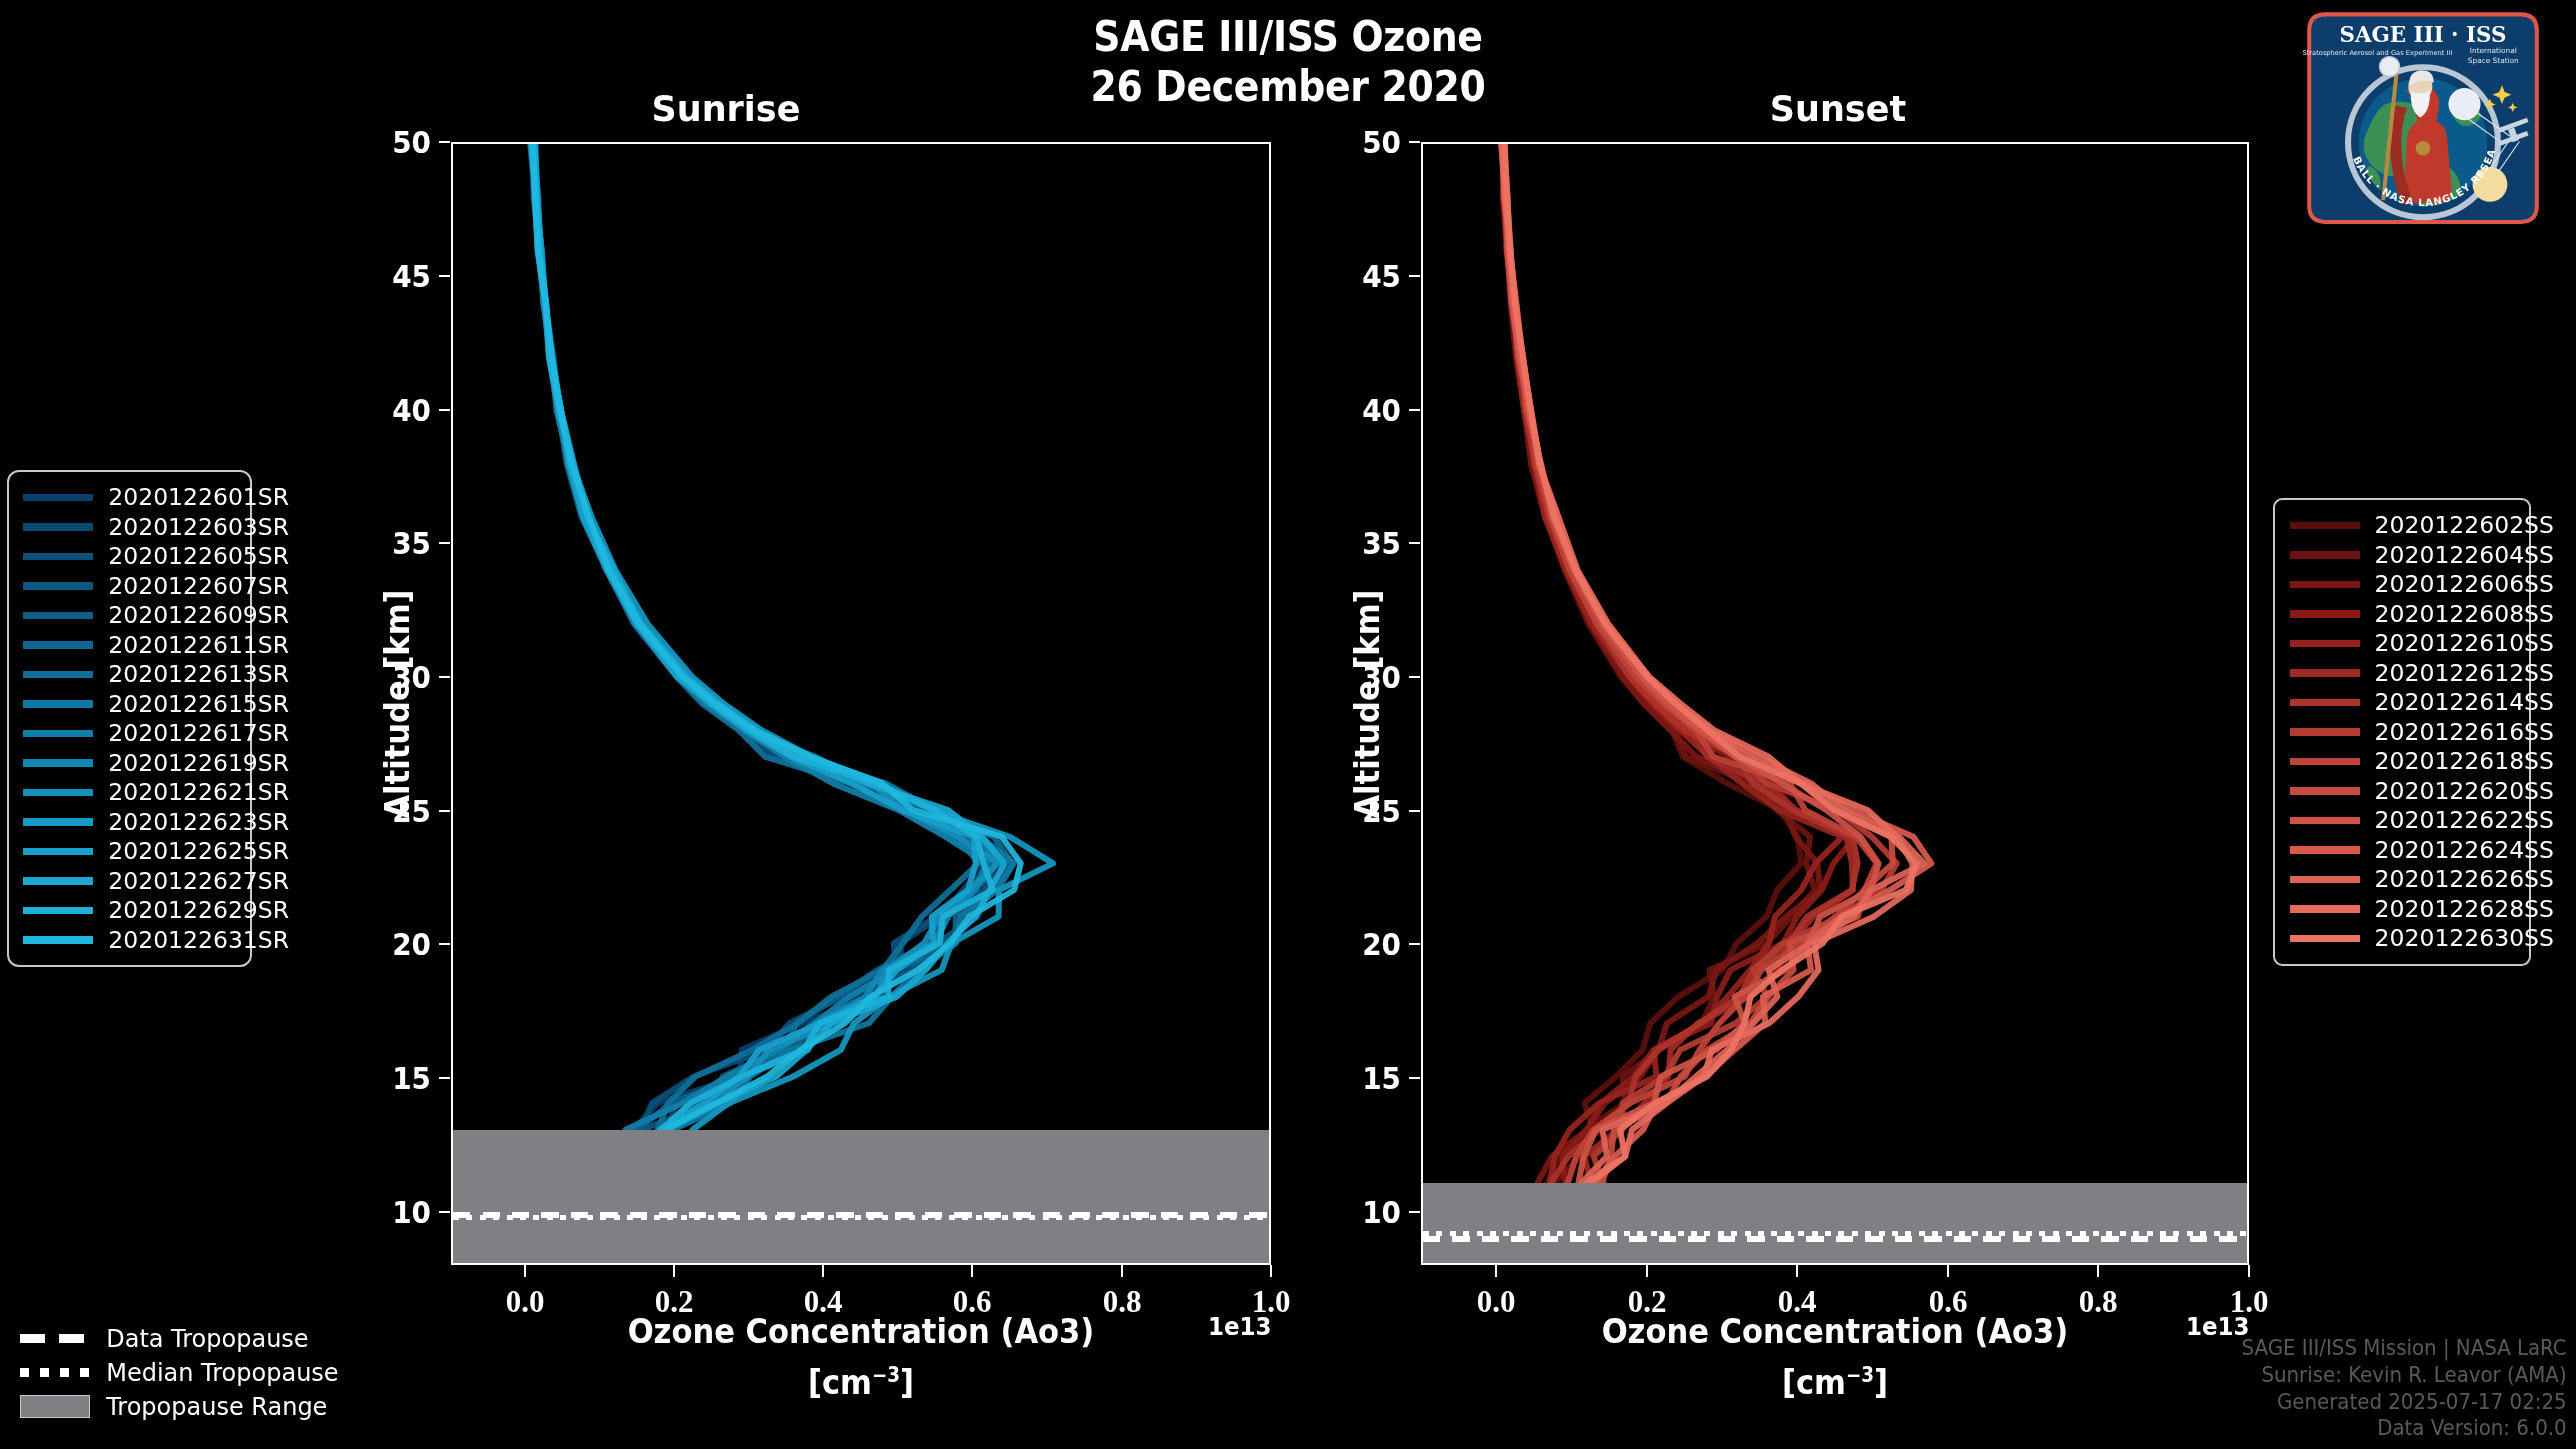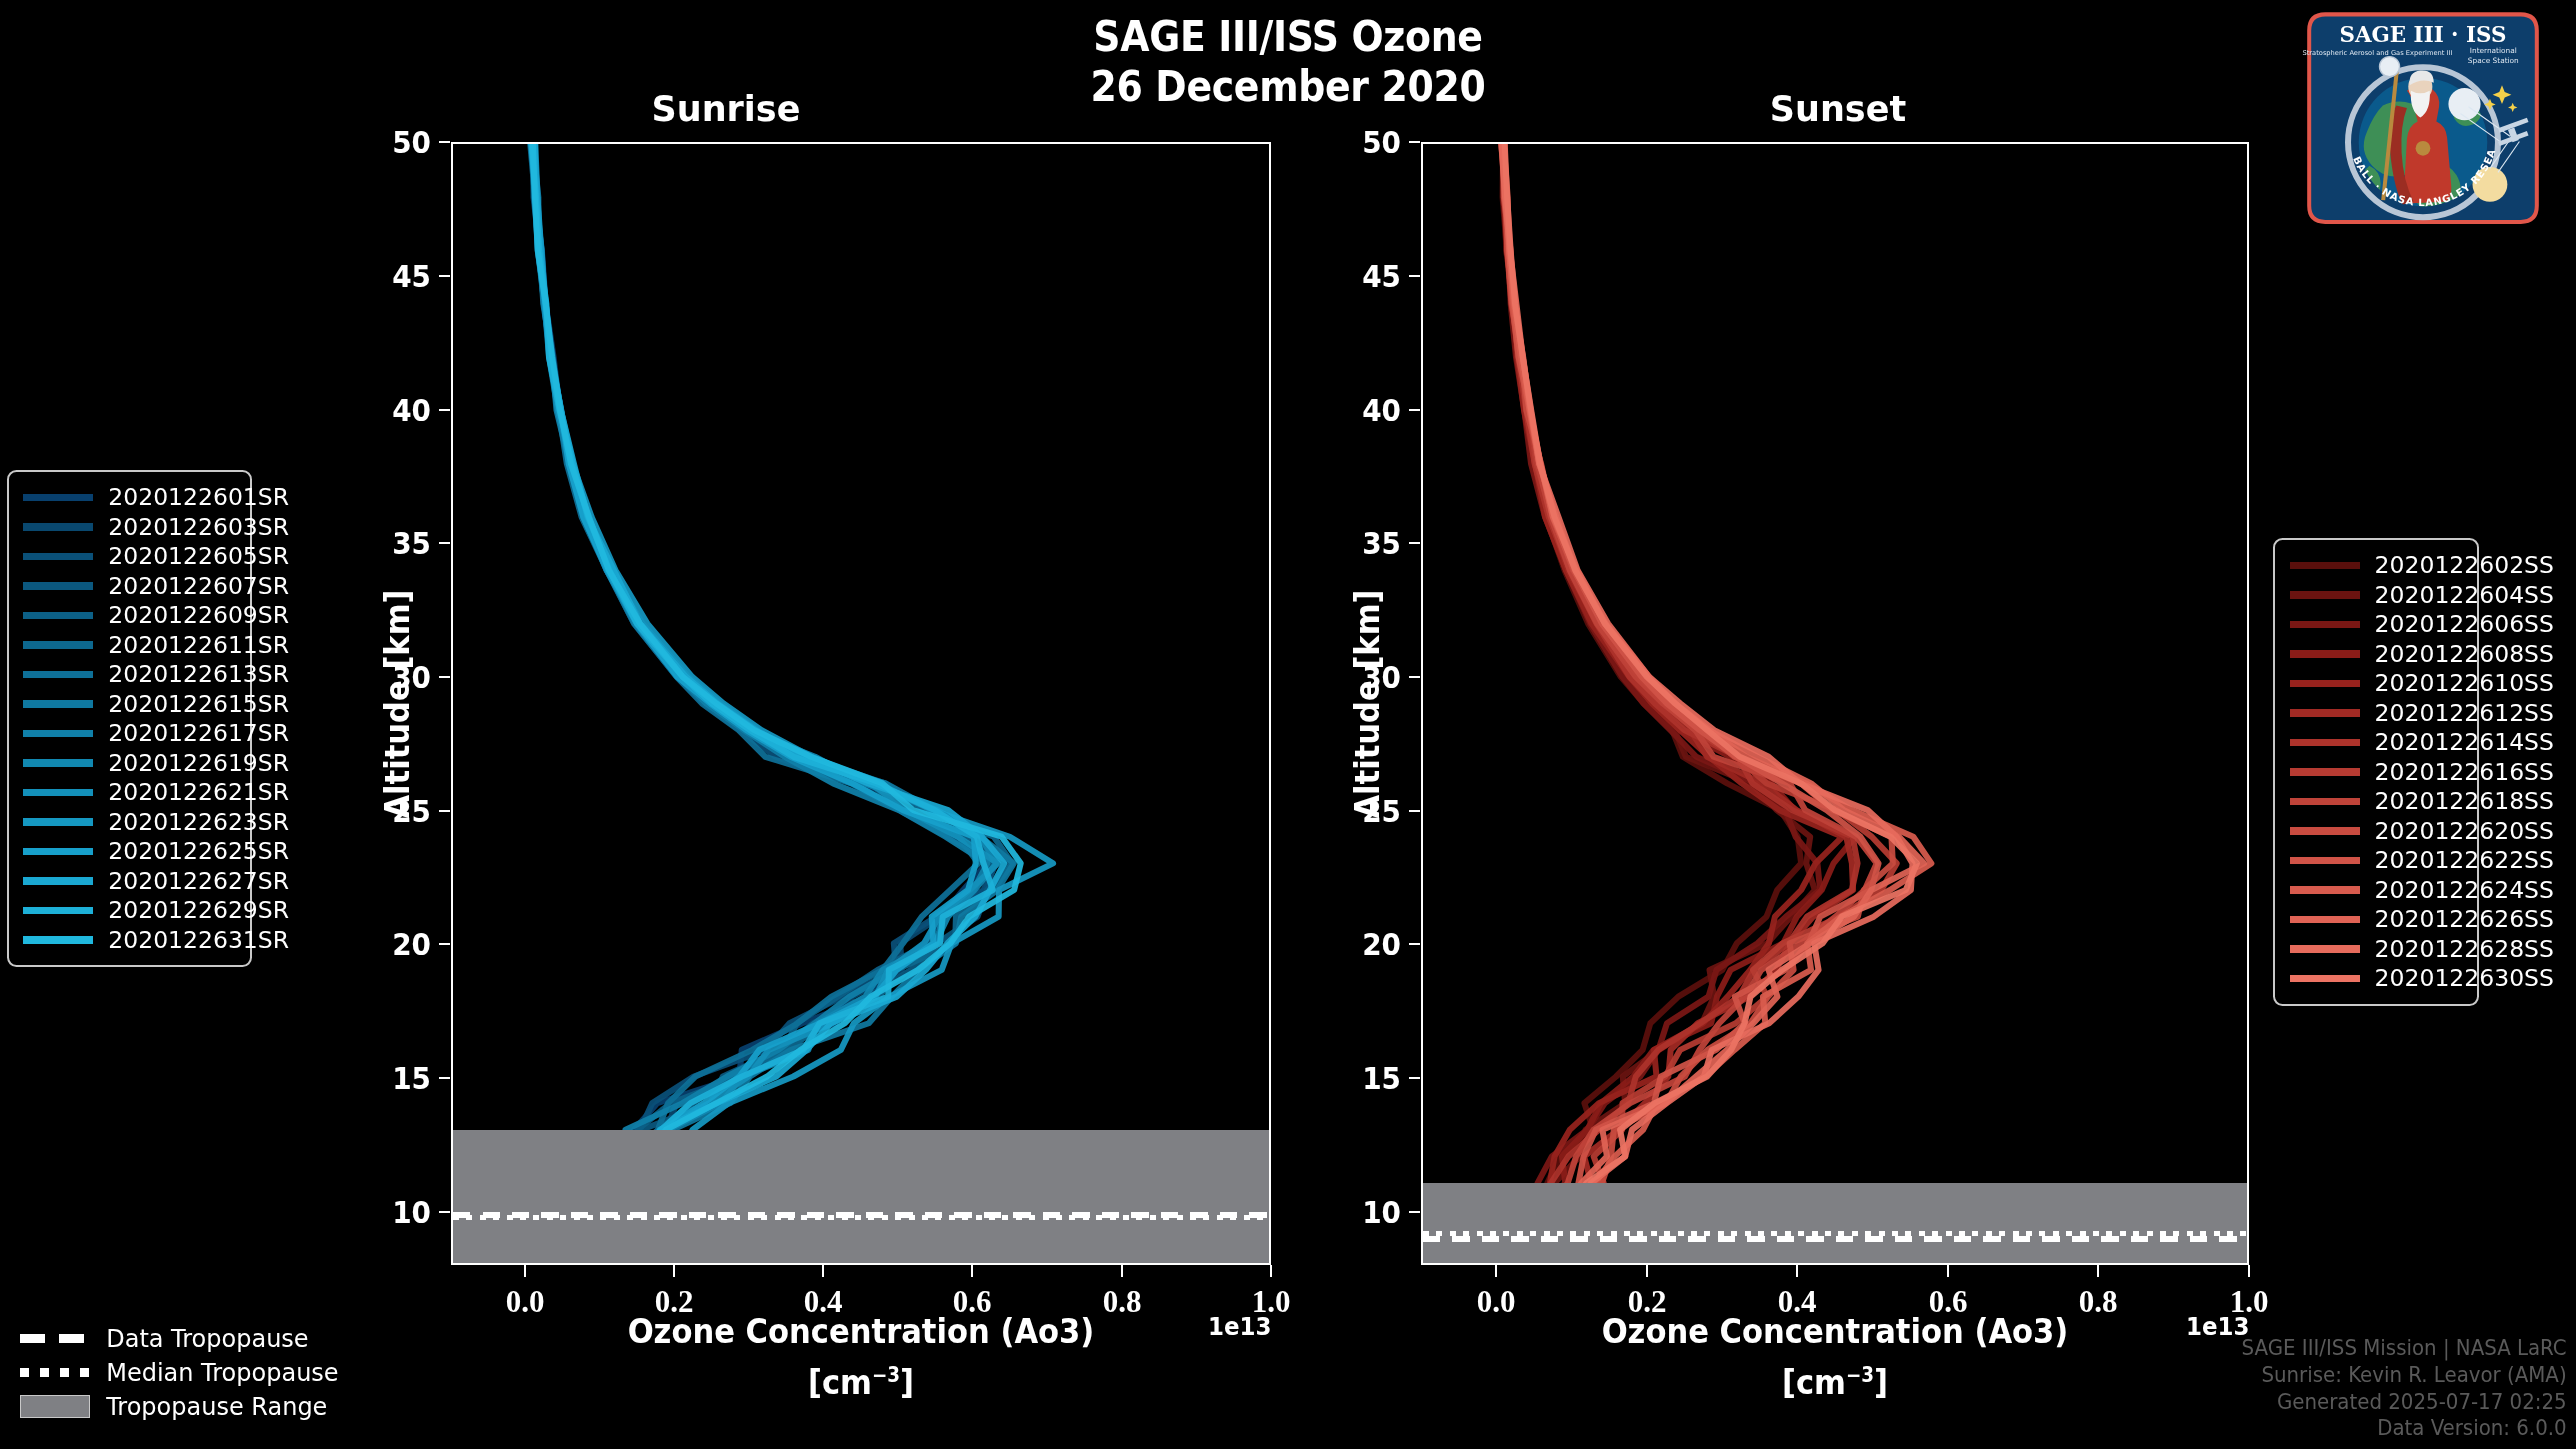--- a/index.html
+++ b/index.html
@@ -44,22 +44,22 @@
       font-family:"DejaVu Sans Condensed","DejaVu Sans",sans-serif;}
 
   
   .legend-box{position:absolute;border:2px solid #c9c9c9;border-radius:9.4px;
       background:#000;padding:10.7px 14.8px;box-sizing:border-box;}
   .legend-row{display:flex;align-items:center;height:29.5px;}
   .legend-swatch{width:70px;height:7.4px;margin-right:14.8px;flex:none;}
   .legend-label{font-size:23.5px;font-weight:400;white-space:nowrap;
       font-family:"DejaVu Sans","Liberation Sans",sans-serif;}
 
-  #legend-sunrise{left:6.7px;top:470px;width:245px;}
-  #legend-sunset{left:2273px;top:538px;width:206px;}
+  #legend-sunrise{left:6.7px;top:470px;width:245px;border-radius:12px;}
+  #legend-sunset{left:2273px;top:498px;width:258px;}
   #legend-sunset .legend-row{justify-content:flex-start;}
 
   #legend-tropo{left:5.4px;top:1311px;width:349px;border:none;background:transparent;}
   #legend-tropo .legend-row{height:34px;}
   .tp-dash{width:70px;height:8.7px;margin-right:16px;flex:none;
       background:repeating-linear-gradient(to right,#fff 0 25.5px,transparent 25.5px 39px);}
   .tp-dot{width:70px;height:8.7px;margin-right:16px;flex:none;
       background:repeating-linear-gradient(to right,#fff 0 8.7px,transparent 8.7px 20px);}
   .tp-box{width:70px;height:23px;margin-right:16px;flex:none;
       background:#7f8084;border:1.3px solid #c9c9c9;box-sizing:border-box;}

